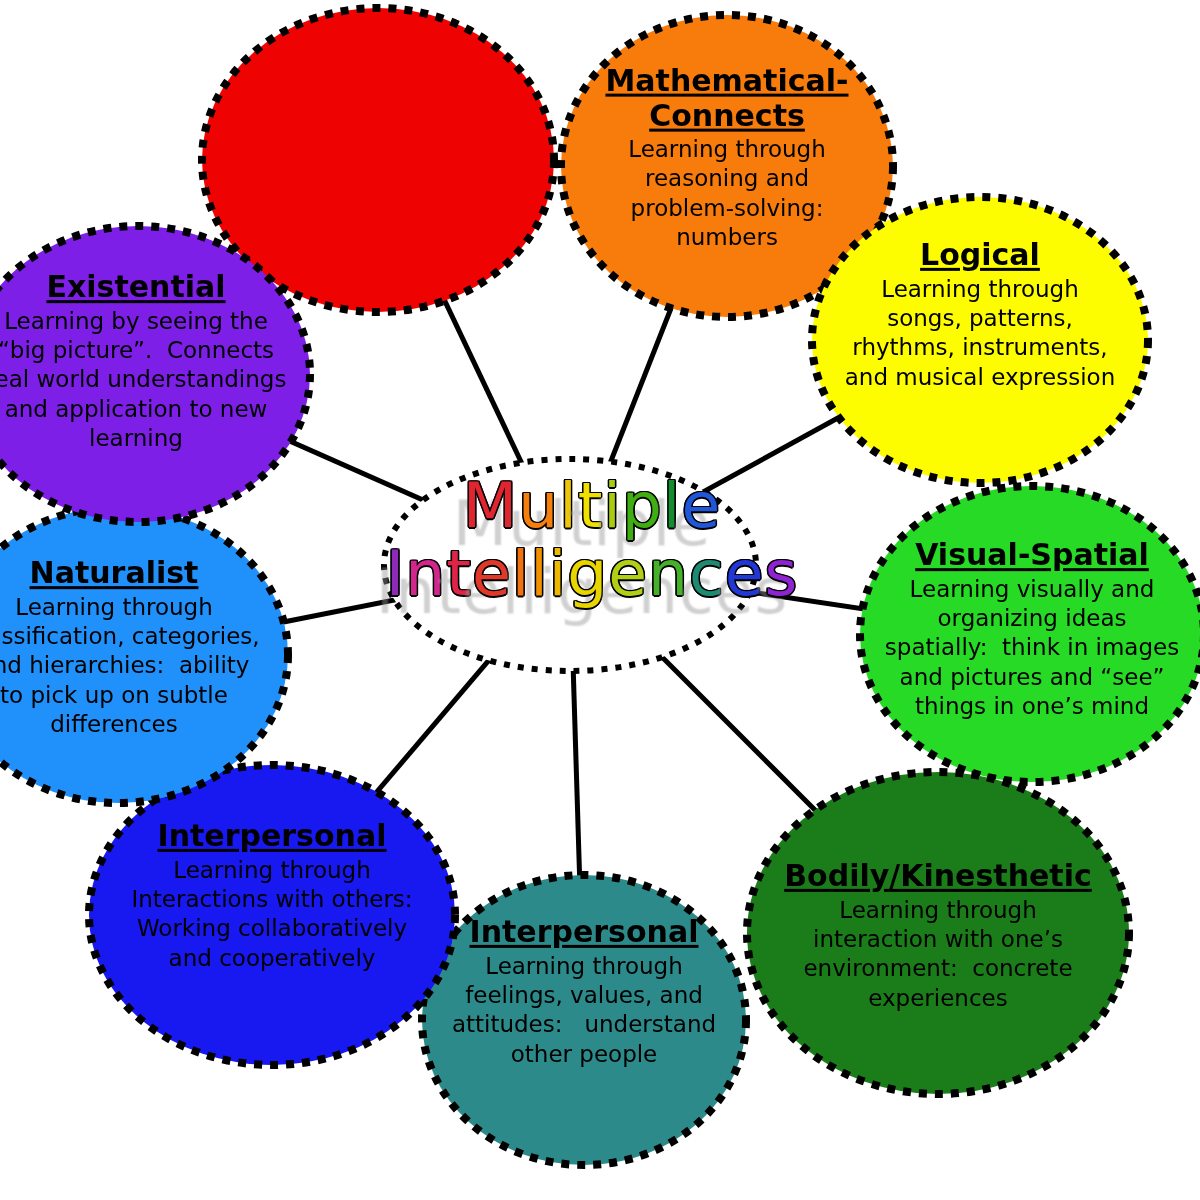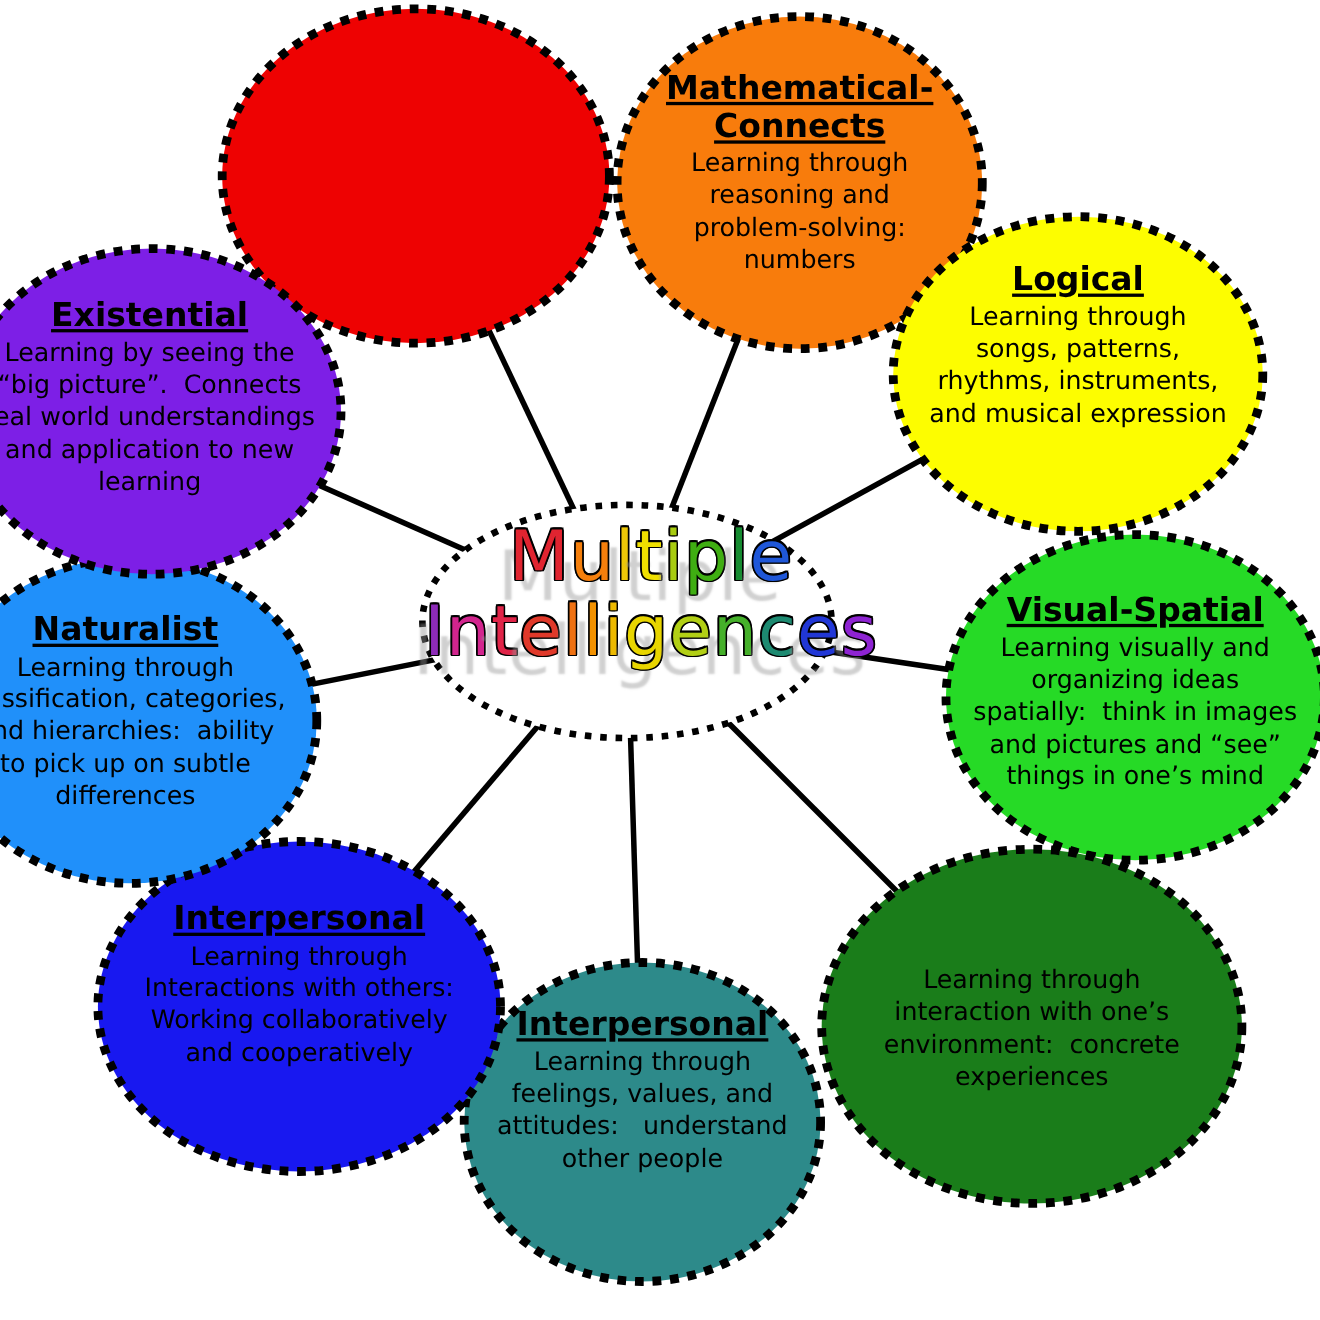--- a/index.html
+++ b/index.html
@@ -121,20 +121,21 @@
   <div class="bubble-text" style="left:1032px; top:630px; width:364px">
     <div class="bubble-title">Visual-Spatial</div>
     <div class="bubble-desc">Learning visually and
 organizing ideas
 spatially:  think in images
 and pictures and “see”
 things in one’s mind</div>
   </div>
 
   <div class="bubble-text" style="left:938px; top:936px; width:380px">
+    <div class="bubble-title">Bodily/Kinesthetic</div>
     <div class="bubble-desc">Learning through
 interaction with one’s
 environment:  concrete
 experiences</div>
   </div>
 
   <div class="bubble-text" style="left:584px; top:992px; width:340px">
     <div class="bubble-title">Interpersonal</div>
     <div class="bubble-desc">Learning through
 feelings, values, and

